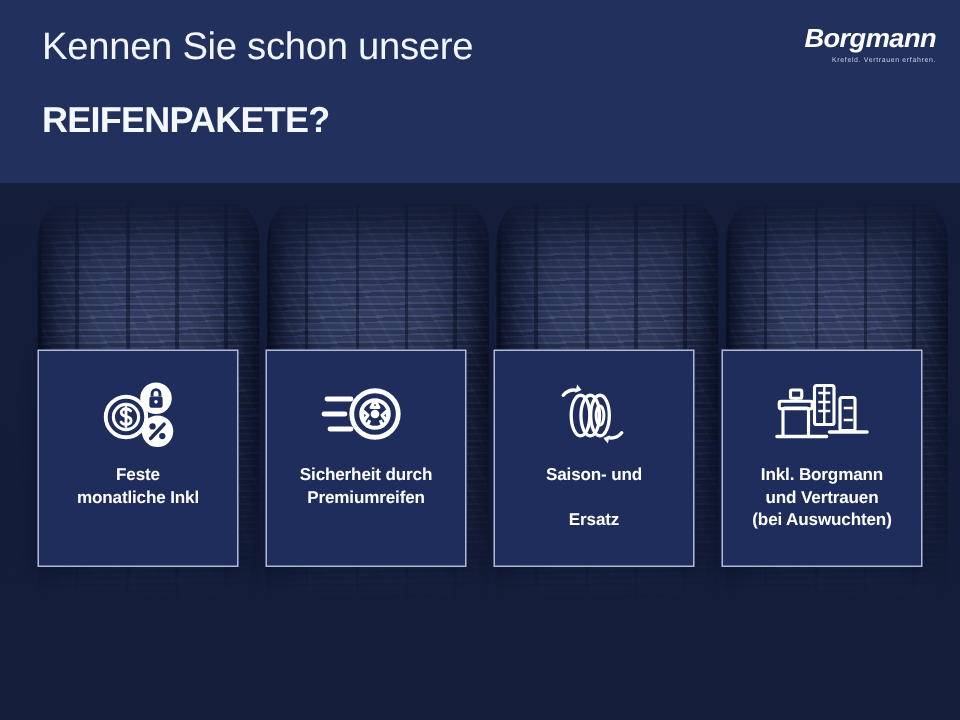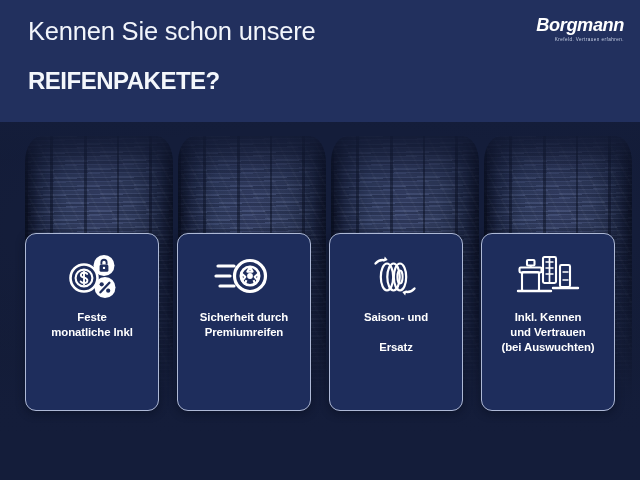--- a/index.html
+++ b/index.html
@@ -142,24 +142,24 @@
     left: 0; top: 233px;
     width: 640px; height: 145px;
     display: flex;
     justify-content: flex-start;
     gap: 18px;
     padding: 0 25px;
     z-index: 4;
   }
   .card {
     position: relative;
-    width: 136px; height: 178px;
+    width: 136px; height: 145px;
     background: #1e2d5c;
     border: 1px solid #aeb9d6;
-    border-radius: 11px;
+    border-radius: 0;
     display: flex;
     flex-direction: column;
     align-items: center;
     padding-top: 14px;
     box-shadow: 0 2px 10px rgba(5,9,22,.45);
   }
   .card-icon {
     width: 74px; height: 56px;
     display: flex;
     align-items: center;
@@ -270,20 +270,20 @@
           <rect x="12" y="7" width="7.5" height="5.5" rx="1"></rect>
           <path d="M15.7 12.5v2"></path>
           <rect x="28" y="4" width="13" height="26" rx="1.4"></rect>
           <path d="M30.5 9h8M30.5 15h8M30.5 21h8M34.5 4v26" stroke-width="1.7"></path>
           <rect x="45" y="12" width="10" height="22" rx="1.4"></rect>
           <path d="M47.5 19h6M47.5 27h6" stroke-width="1.7"></path>
           <path d="M3 38h33M38 35h25" stroke-width="2.4" stroke-linecap="round"></path>
         </svg>
       </div>
       <div class="card-label">
-        <span>Inkl. Kennen</span><br>
+        <span>Inkl. Borgmann</span><br>
         <span>und Vertrauen</span><br>
         <span>(bei Auswuchten)</span>
       </div>
     </div>
 
   </div>
 </div>
 
 </body></html>

